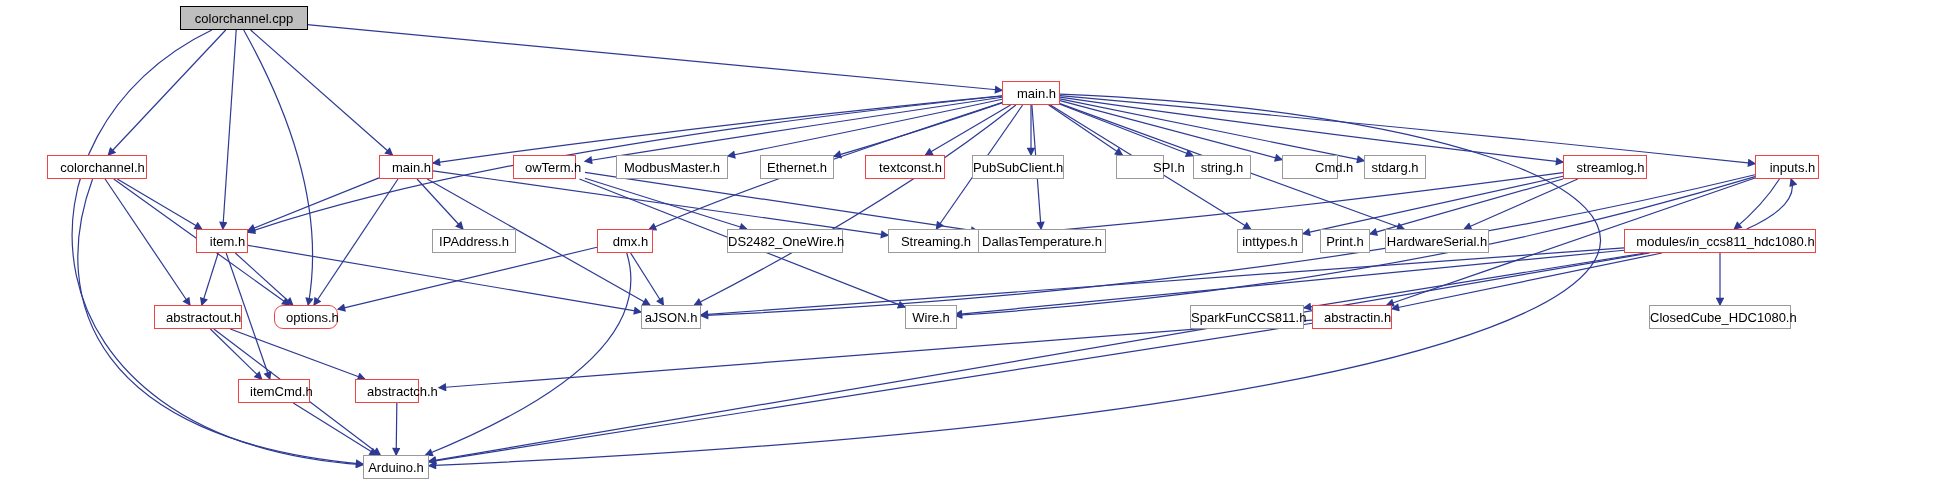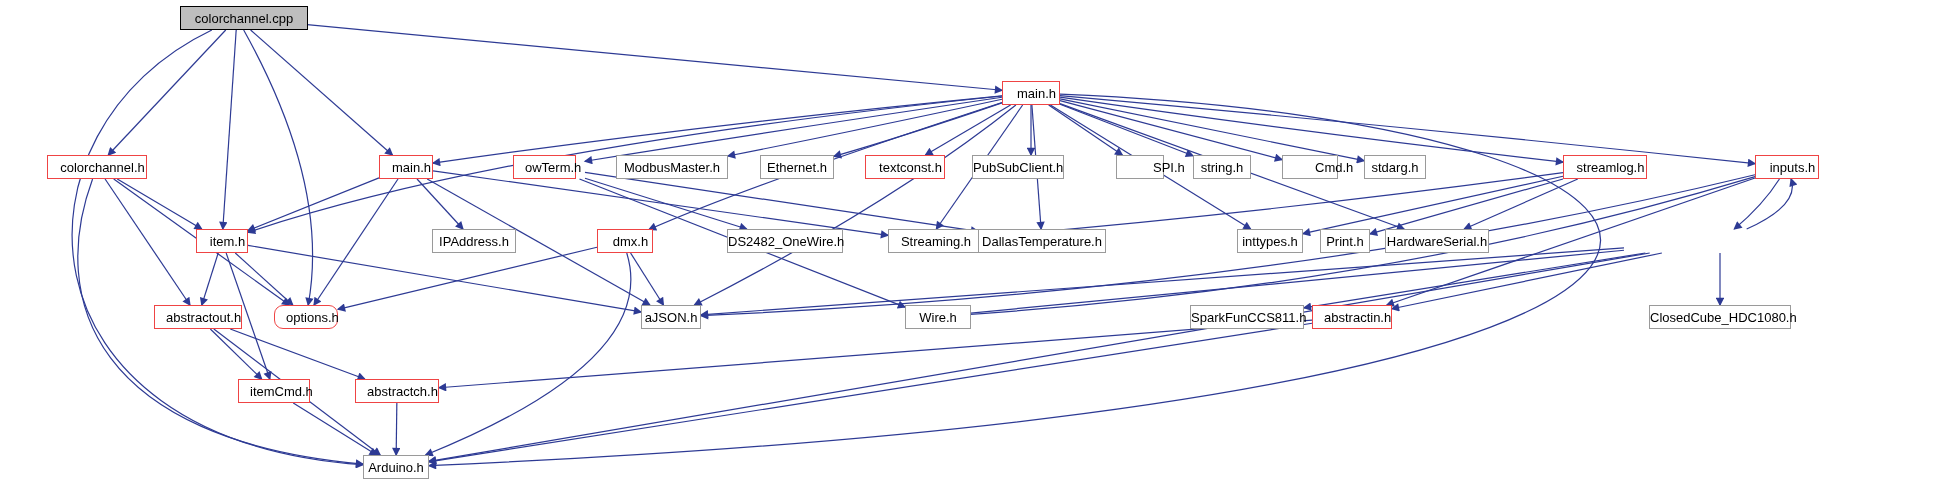--- a/index.html
+++ b/index.html
@@ -121,23 +121,24 @@
     <div class="node internal" style="left: 1755px; top: 155px; width: 64px;">inputs.h</div>
     <div class="node internal" style="left: 196px; top: 229px; width: 52px;">item.h</div>
     <div class="node external" style="left: 432px; top: 229px; width: 84px;">IPAddress.h</div>
     <div class="node internal" style="left: 597px; top: 229px; width: 56px;">dmx.h</div>
     <div class="node external" style="left: 727px; top: 229px; width: 116px;">DS2482_OneWire.h</div>
     <div class="node external" style="left: 888px; top: 229px; width: 96px;">Streaming.h</div>
     <div class="node external" style="left: 978px; top: 229px; width: 128px;">DallasTemperature.h</div>
     <div class="node external" style="left: 1237px; top: 229px; width: 66px;">inttypes.h</div>
     <div class="node external" style="left: 1320px; top: 229px; width: 50px;">Print.h</div>
     <div class="node external" style="left: 1385px; top: 229px; width: 104px;">HardwareSerial.h</div>
+    <div class="node internal" style="left: 1624px; top: 229px; width: 192px;">modules/in_ccs811_hdc1080.h</div>
     <div class="node internal" style="left: 154px; top: 305px; width: 88px; text-align: center;">abstractout.h</div>
     <div class="node internal" style="left: 274px; top: 305px; width: 64px; border-radius: 9px;">options.h</div>
     <div class="node external" style="left: 641px; top: 305px; width: 60px;">aJSON.h</div>
-    <div class="node external" style="left: 905px; top: 305px; width: 66px;">Wire.h</div>
+    <div class="node external" style="left: 905px; top: 305px; width: 52px;">Wire.h</div>
     <div class="node external" style="left: 1190px; top: 305px; width: 114px;">SparkFunCCS811.h</div>
     <div class="node internal" style="left: 1312px; top: 305px; width: 80px;">abstractin.h</div>
     <div class="node external" style="left: 1649px; top: 305px; width: 142px; text-align: center;">ClosedCube_HDC1080.h</div>
     <div class="node internal" style="left: 238px; top: 379px; width: 72px;">itemCmd.h</div>
-    <div class="node internal" style="left: 355px; top: 379px; width: 84px;">abstractch.h</div>
+    <div class="node internal" style="left: 355px; top: 379px; width: 64px;">abstractch.h</div>
     <div class="node external" style="left: 363px; top: 455px; width: 66px;">Arduino.h</div>
   </div>
 
 </body></html>

